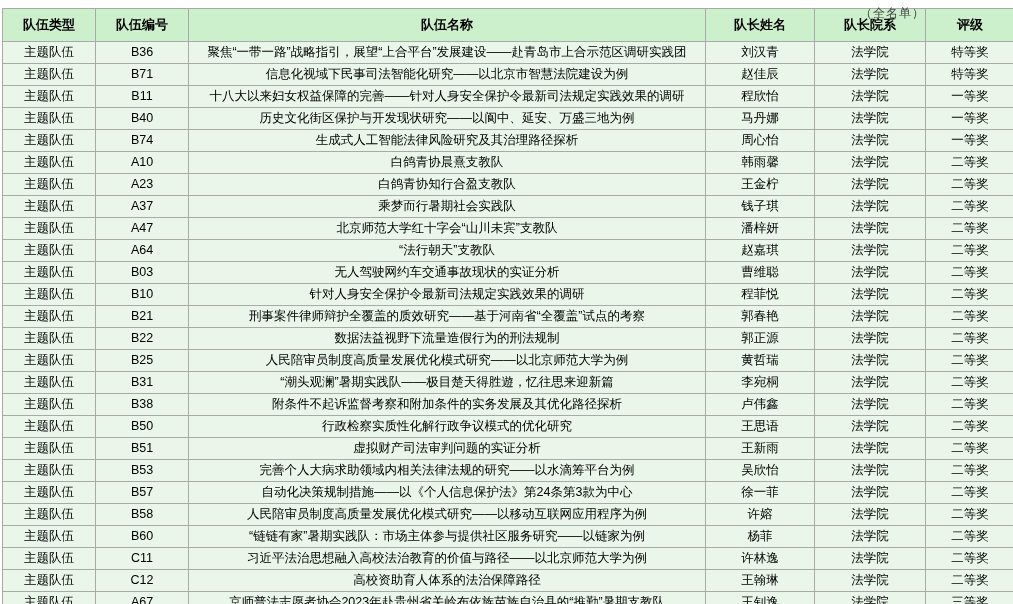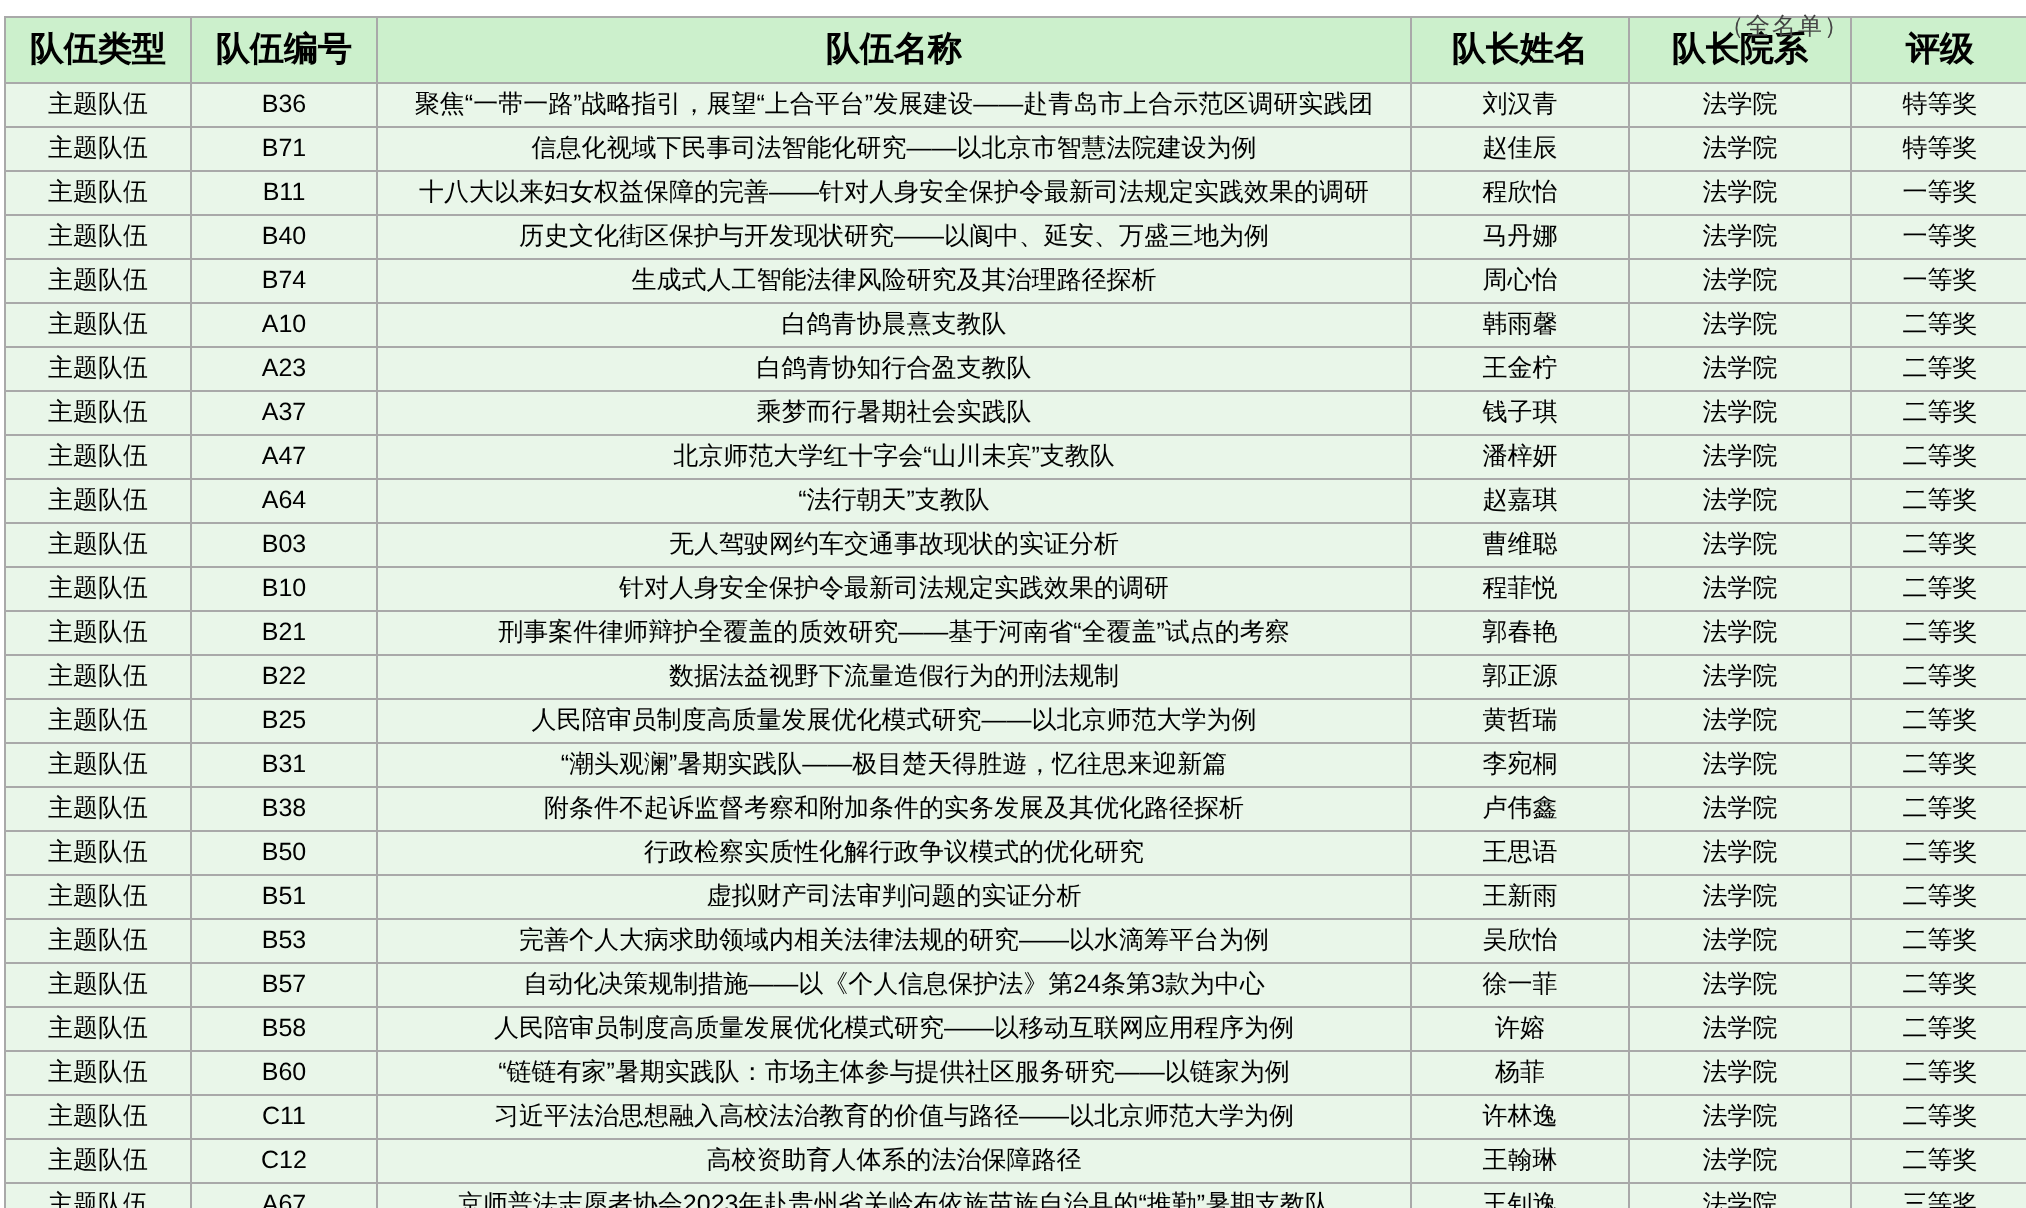--- a/index.html
+++ b/index.html
@@ -35,21 +35,21 @@
     height: 21px;
     line-height: 21px;
     text-align: center;
     vertical-align: middle;
     white-space: nowrap;
     overflow: hidden;
   }
   table.award-table thead th {
     background: #ccf0cc;
     font-weight: bold;
-    font-size: 17px;
+    font-size: 13px;
     height: 32px;
     line-height: 32px;
   }
   table.award-table tbody td {
     background: #e9f6e9;
   }
   tbody tr td.col-type { width: 92px; }
   tbody tr td.col-code { width: 92px; }
   tbody tr td.col-name { width: 516px; }
   tbody tr td.col-leader { width: 108px; }

